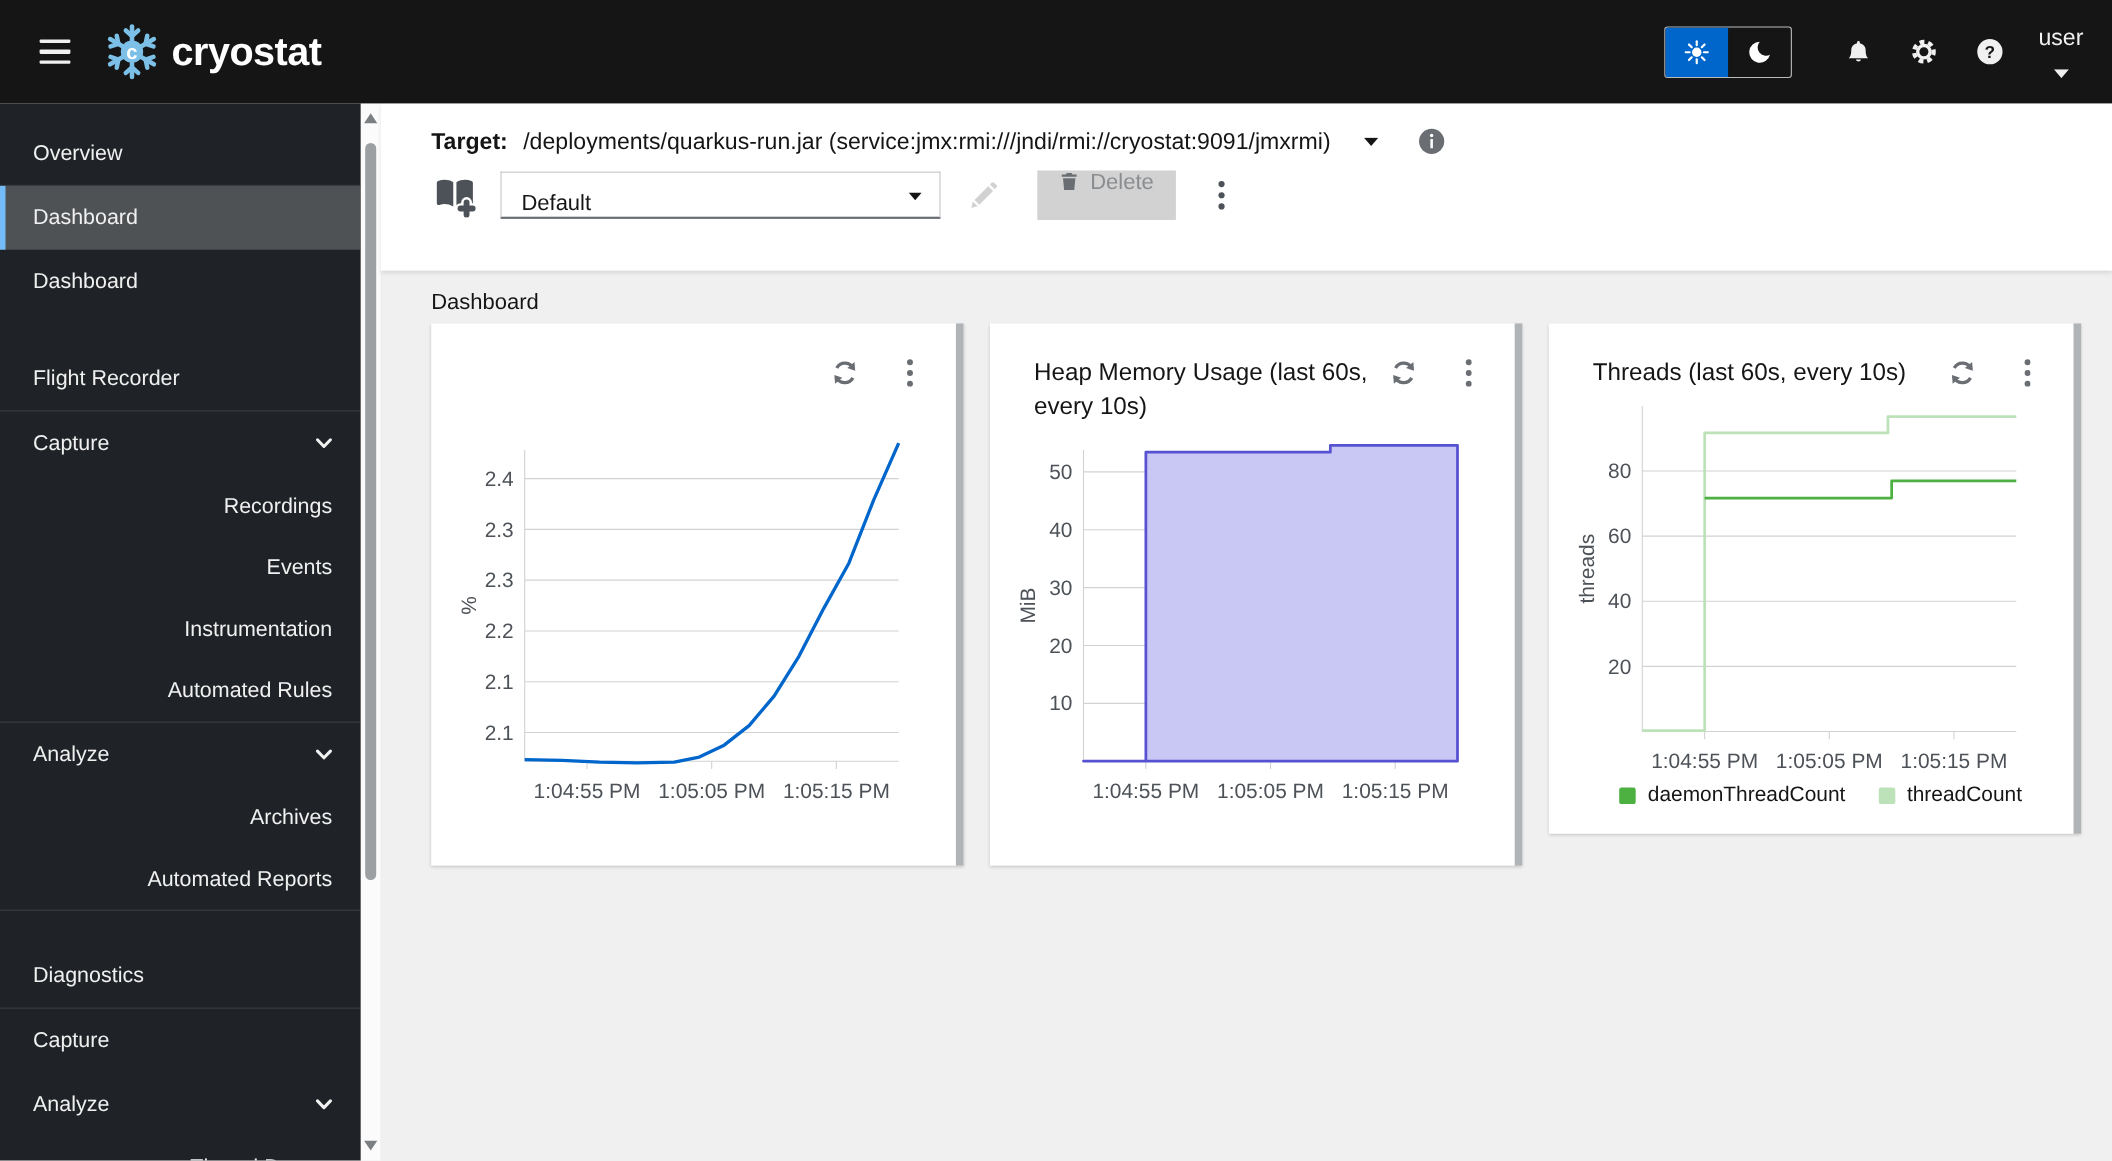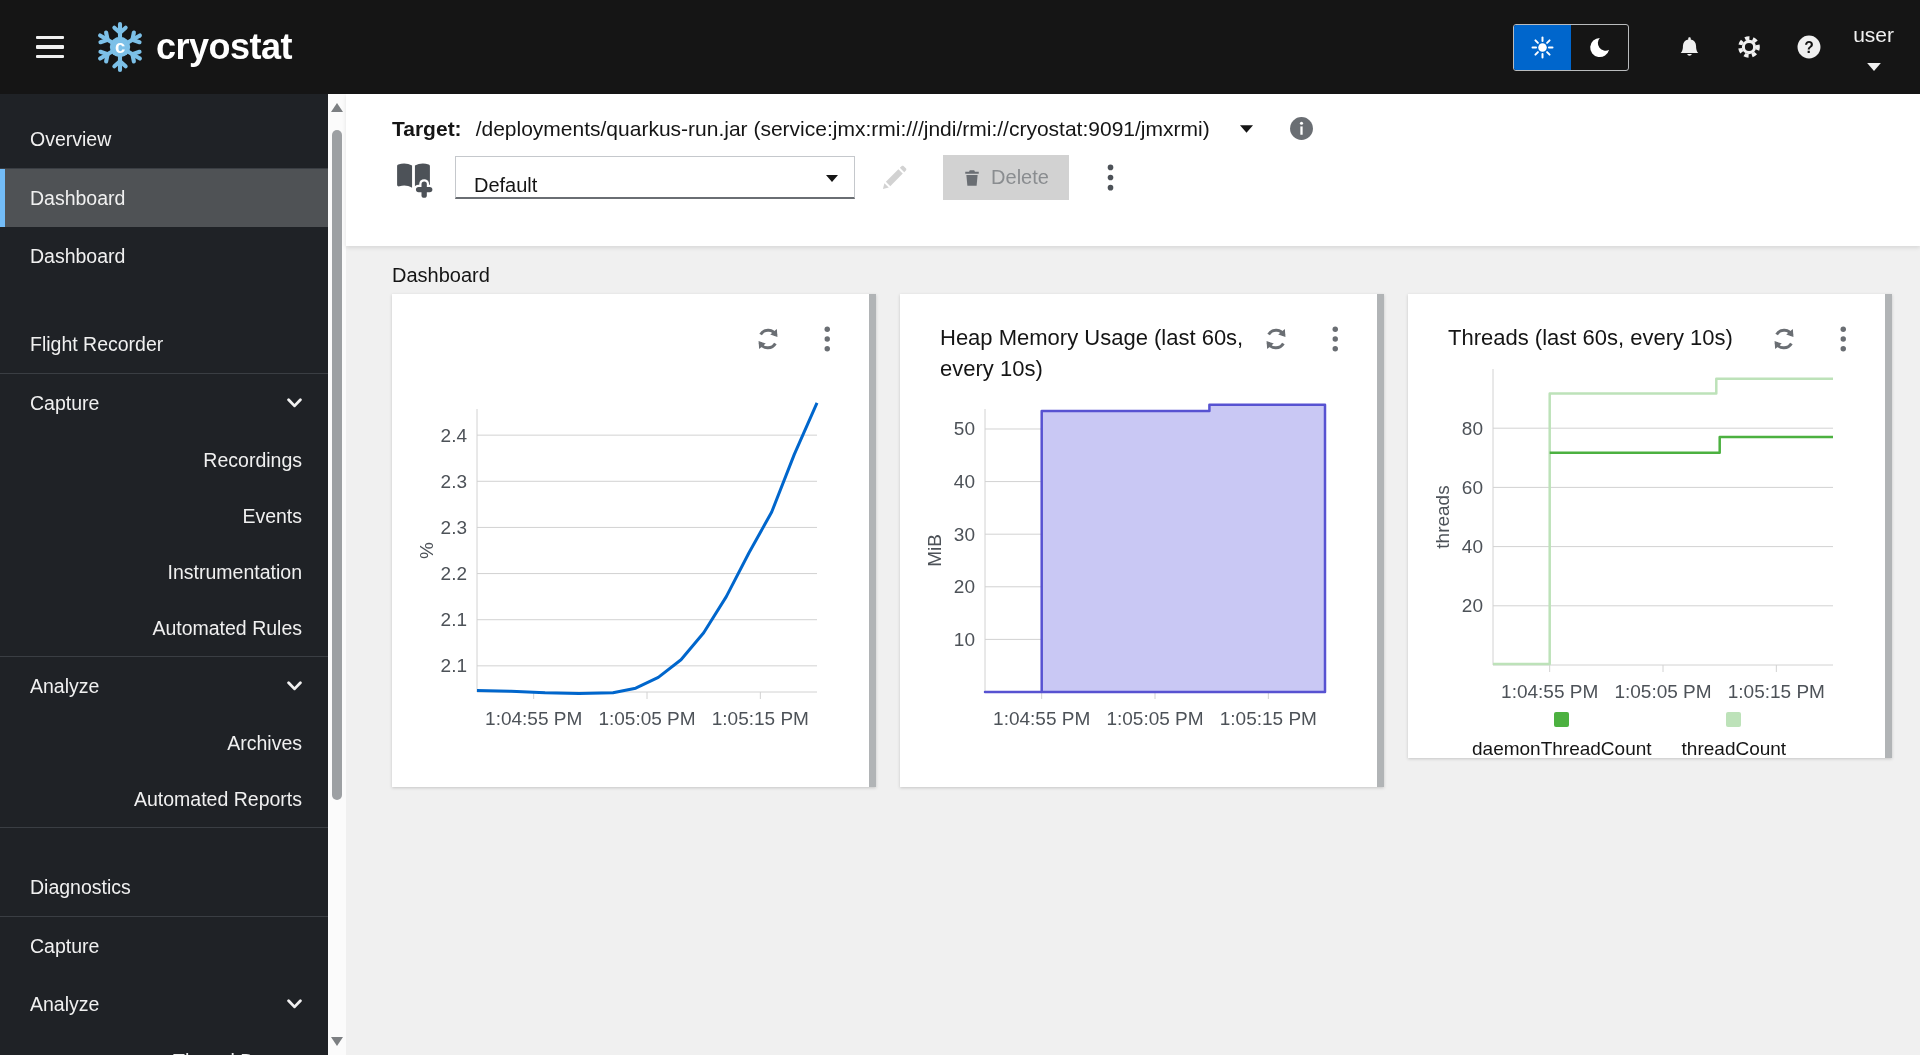--- a/index.html
+++ b/index.html
@@ -50,38 +50,38 @@
   .target-caret { margin-left:26px; padding:4px; }
   .target-info { margin-left:32px; display:flex; align-items:center; }
   .layout-row { display:flex; align-items:center; margin-top:14px; padding-left:46px; }
   .book-btn { display:flex; align-items:center; }
   .layout-select { position:relative; margin-left:20px; width:400px; height:43px; background:#fff;
     border:1px solid #c5c8cc; border-bottom:2px solid #6a6e73; display:flex; align-items:flex-end; cursor:pointer; }
   .layout-select span.val { padding-left:18px; font-size:20px; }
   .layout-select .sel-caret { position:absolute; right:16px; top:18px; }
   .pencil-btn { margin-left:26px; display:flex; align-items:center; }
   .delete-btn { margin-left:36px; width:126px; height:45px; background:#d2d2d2; color:#8a8d90;
-    font-size:20px; display:flex; align-items:center; justify-content:center; gap:10px; cursor:not-allowed; }
+    font-size:20px; display:flex; justify-content:center; gap:10px; cursor:not-allowed; }
   .kebab-btn { margin-left:30px; display:flex; align-items:center; padding:4px 8px; }
 
   .section-label { position:absolute; left:46px; top:170px; font-size:20px; color:#151515; }
 
   
   .cards { position:absolute; left:46px; top:200px; display:flex; gap:24px; align-items:flex-start; }
   .card { width:484px; height:493px; background:#fff; position:relative;
     box-shadow:0 1px 3px rgba(3,3,3,0.18); }
   .card.short { height:464px; }
   .card-resize { position:absolute; right:0; top:0; bottom:0; width:7px; background:#b1b4b6; cursor:ew-resize; }
   .card-title { position:absolute; left:40px; top:28px; width:312px; font-size:22px; line-height:31px; color:#151515; }
   .card-actions { position:absolute; top:32px; right:46px; display:flex; gap:44px; align-items:center; }
   .chart-host { position:absolute; left:25px; top:95px; }
   .card.short .chart-host { top:55px; }
   svg text { font-family:"Liberation Sans","DejaVu Sans",sans-serif; }
   .chart-legend { position:absolute; left:64px; top:418px; display:flex; gap:30px; align-items:center; }
-  .legend-item { display:flex; align-items:center; gap:11px; font-size:19px; color:#151515;flex-direction:column; }
+  .legend-item { display:flex; align-items:center; gap:11px; font-size:19px; color:#151515; }
   .legend-swatch { width:15px; height:15px; display:inline-block; border-radius:2px; }
 </style>
 </head>
 <body>
 
 <header class="masthead">
   <button class="hamburger" aria-label="menu">
     <span></span>
       <span></span>
       <span></span>

